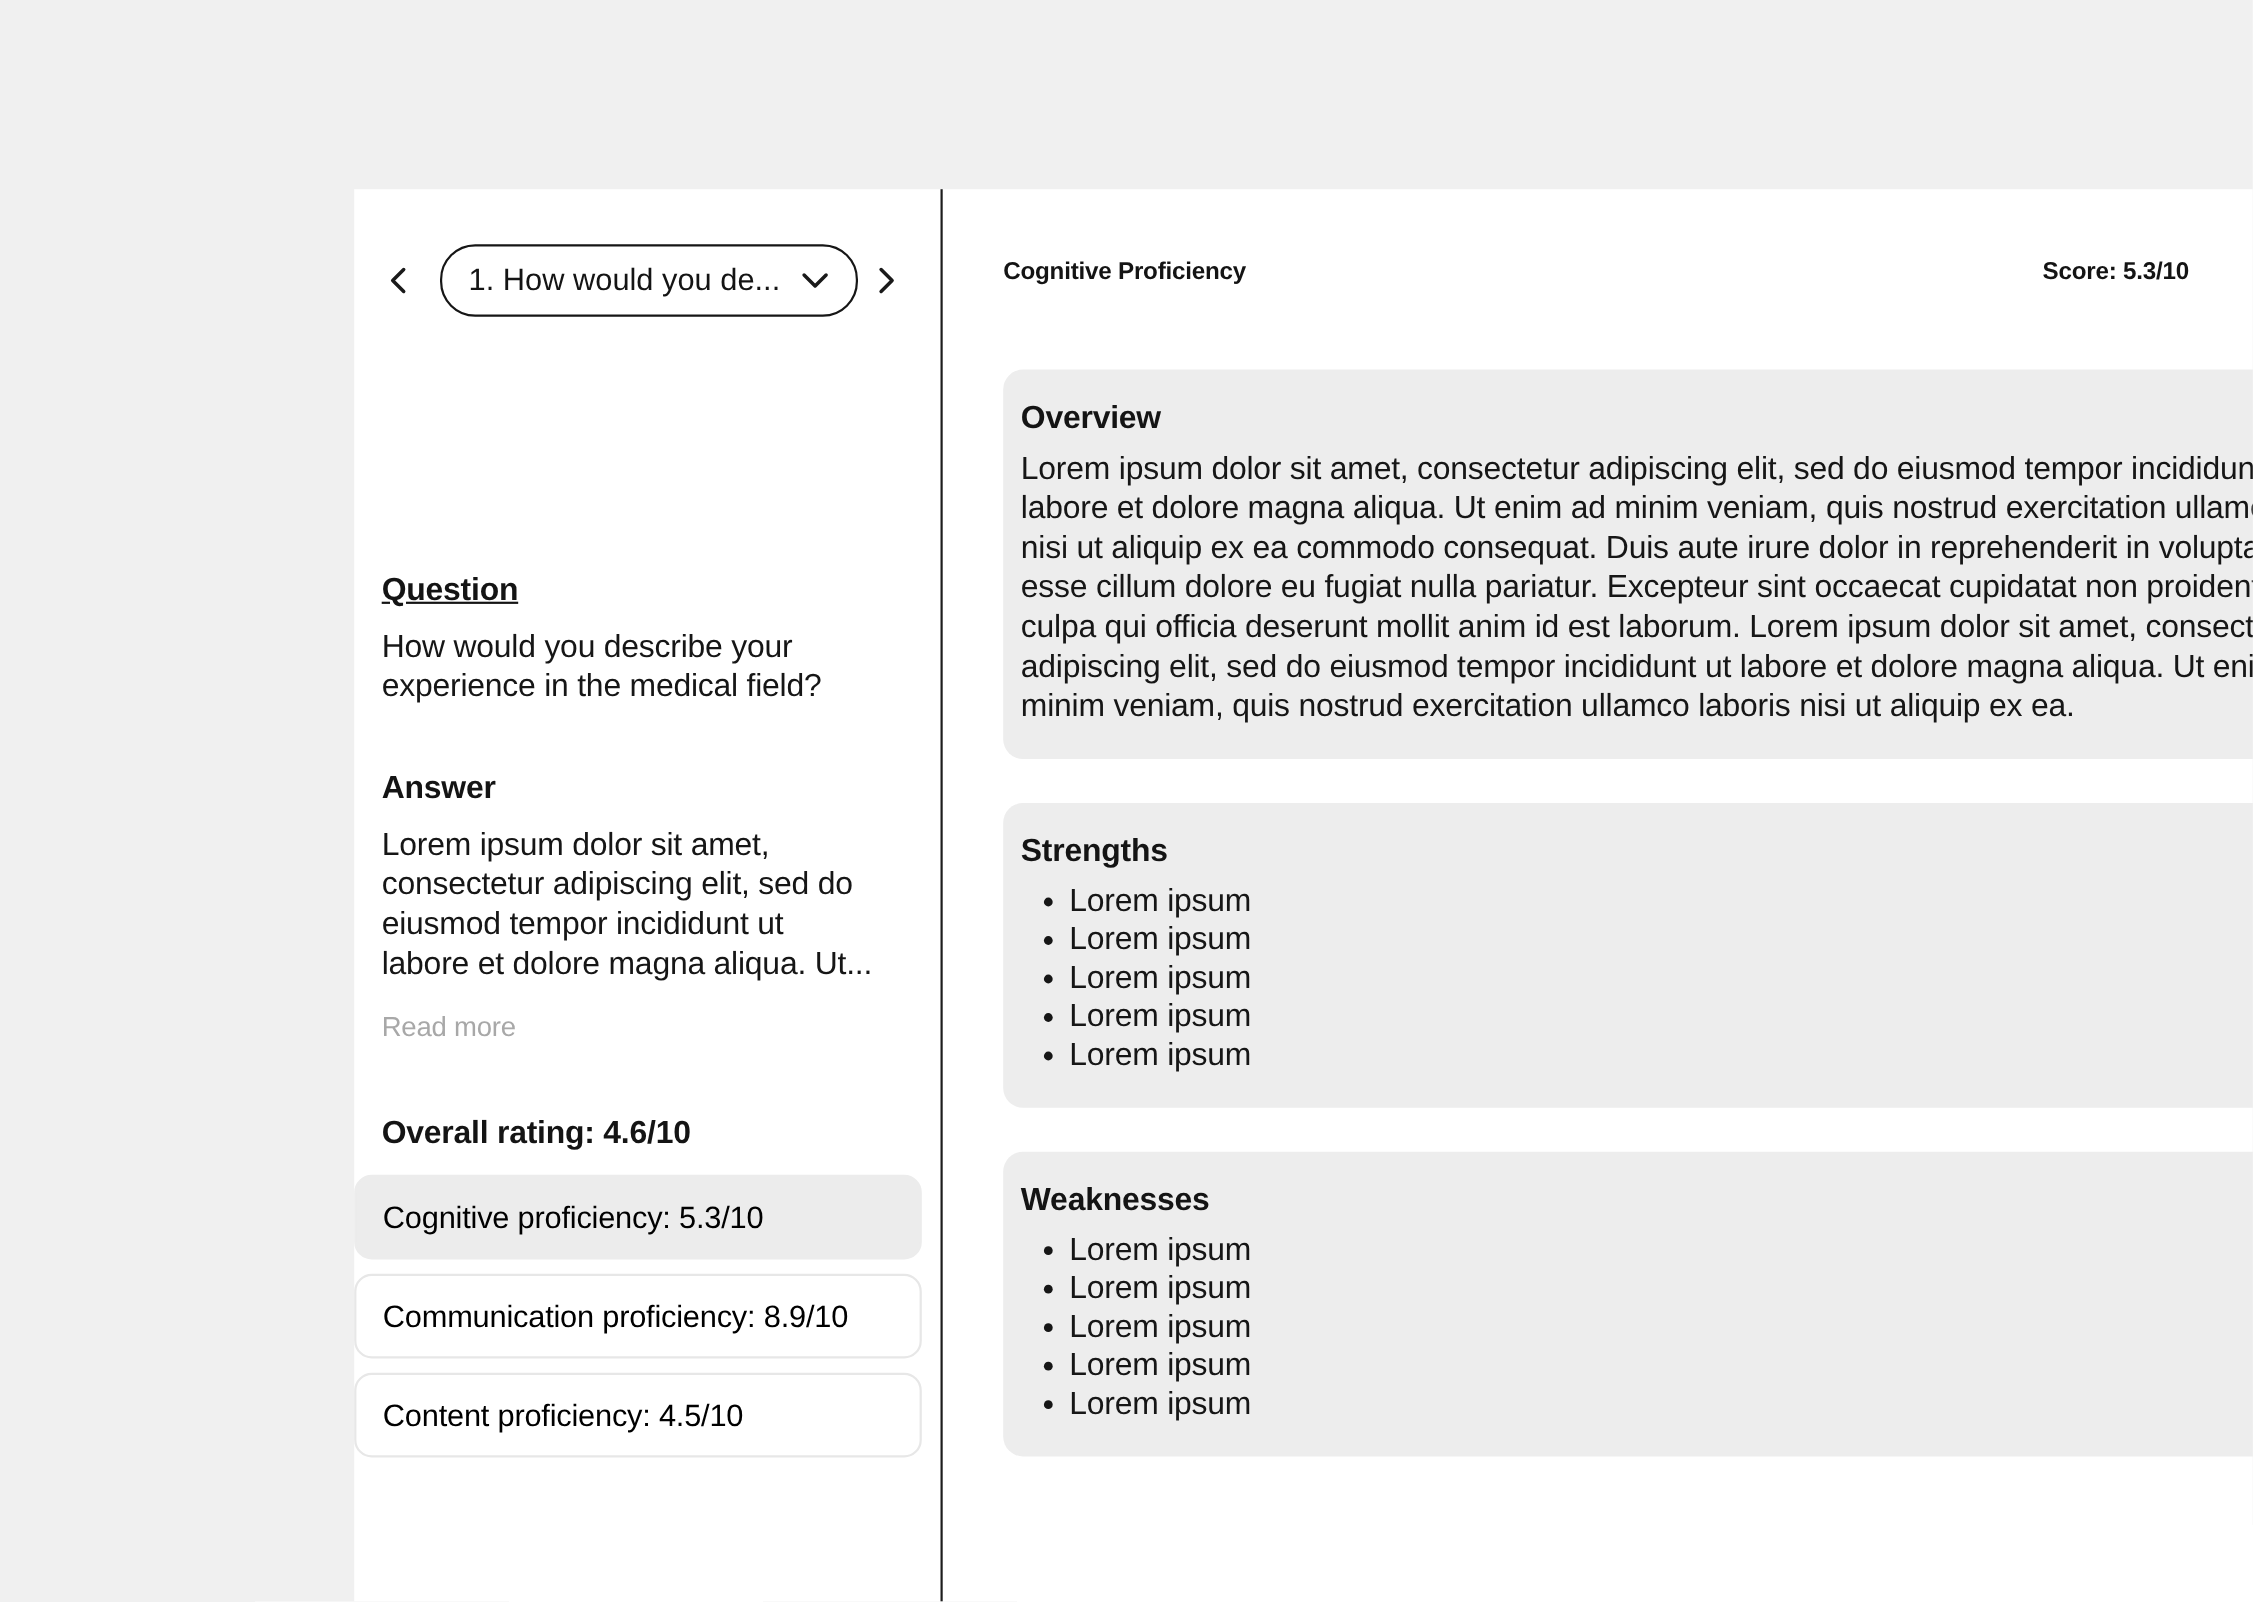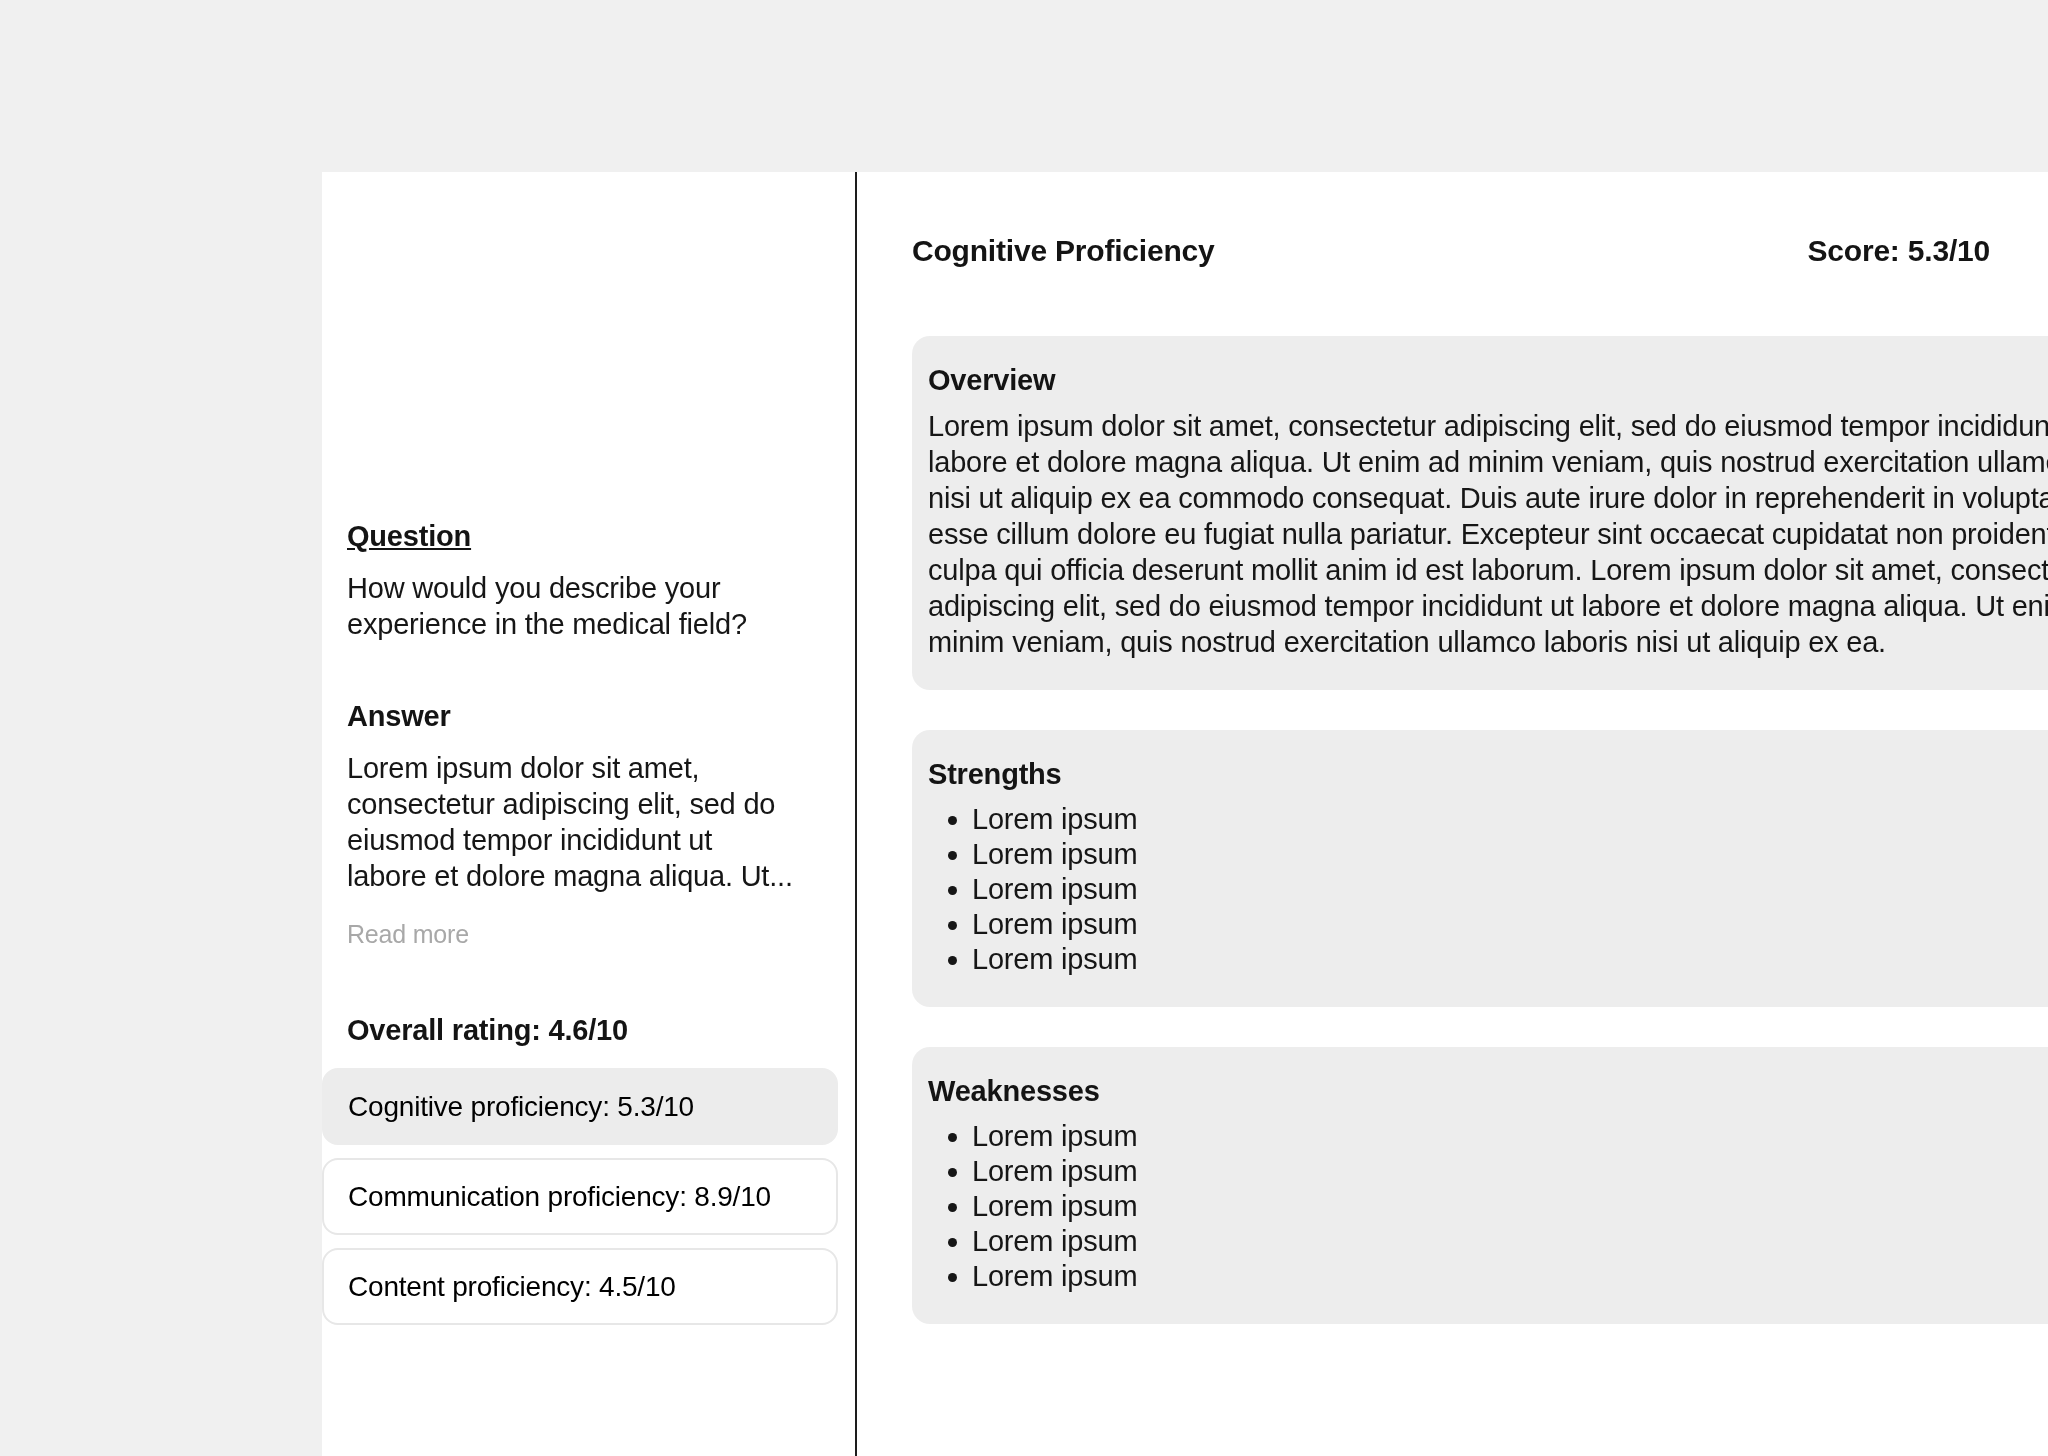--- a/index.html
+++ b/index.html
@@ -78,21 +78,21 @@
   }
   .prof-item.selected { background: #ececec; border-color: #ececec; }
 
   
   .right-col { position: absolute; left: 590px; top: 0; width: 1078px; height: 100%; }
   .title-row {
     position: absolute; left: 0; top: 62px; width: 1078px;
     display: flex; align-items: baseline; justify-content: space-between;
   }
   .title-row h1, .title-row .score {
-    margin: 0; font-size: 30px; font-weight: 700; letter-spacing: -0.2px;
+    margin: 0; font-size: 22px; font-weight: 700; letter-spacing: -0.2px;
   }
 
   .cards {
     position: absolute; left: 0; top: 164px; width: 1078px;
     display: flex; flex-direction: column; gap: 40px;
   }
   .card {
     box-sizing: border-box; width: 1296px;
     background: #ededed; border-radius: 18px;
     padding: 28px 36px 30px 16px;
@@ -113,20 +113,38 @@
   .chev { stroke: #1a1a1a; fill: none; stroke-width: 3.2; stroke-linecap: round; stroke-linejoin: round; }
 </style>
 </head>
 <body>
 
 <div class="canvas">
   <div class="main-panel">
 
     <div class="left-col">
 
+      <div class="nav-row">
+        <button class="nav-chevron prev">
+          <svg class="chev" width="20" height="28" viewBox="0 0 20 28">
+              <polyline points="15,4 5,14 15,24"></polyline>
+            </svg>
+        </button>
+        <button class="dropdown">
+          <span class="dd-label">1. How would you de...</span>
+          <svg class="chev" width="26" height="16" viewBox="0 0 26 16">
+              <polyline points="3,3 13,13 23,3"></polyline>
+            </svg>
+        </button>
+        <button class="nav-chevron next">
+          <svg class="chev" width="20" height="28" viewBox="0 0 20 28">
+              <polyline points="5,4 15,14 5,24"></polyline>
+            </svg>
+        </button>
+      </div>
 
       <h2 class="sec-heading q-heading">Question</h2>
       <p class="body-text q-text">How would you describe your experience in the medical field?</p>
 
       <h2 class="sec-heading a-heading">Answer</h2>
       <p class="body-text a-text">Lorem ipsum dolor sit amet, consectetur adipiscing elit, sed do eiusmod tempor incididunt ut labore et dolore magna aliqua. Ut...</p>
 
       <a class="read-more">Read more</a>
 
       <h2 class="overall-rating">Overall rating: 4.6/10</h2>

